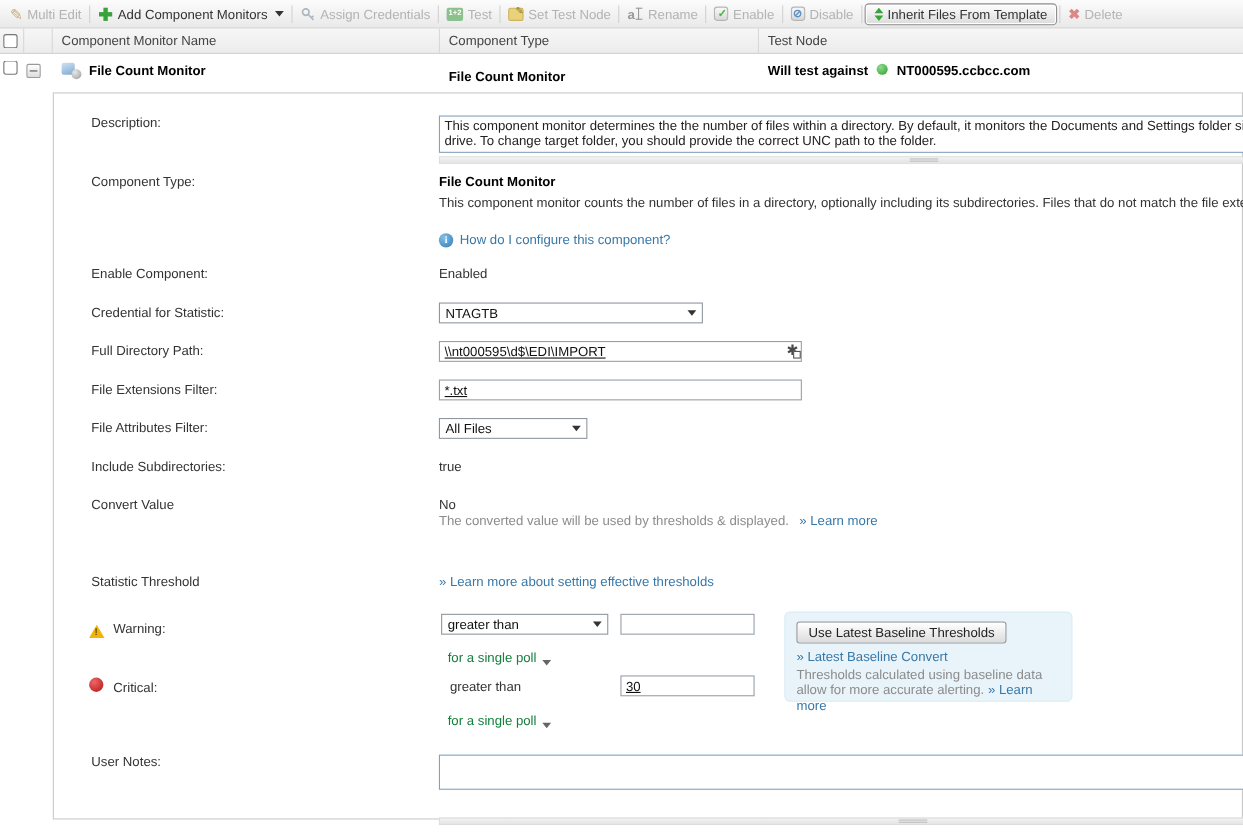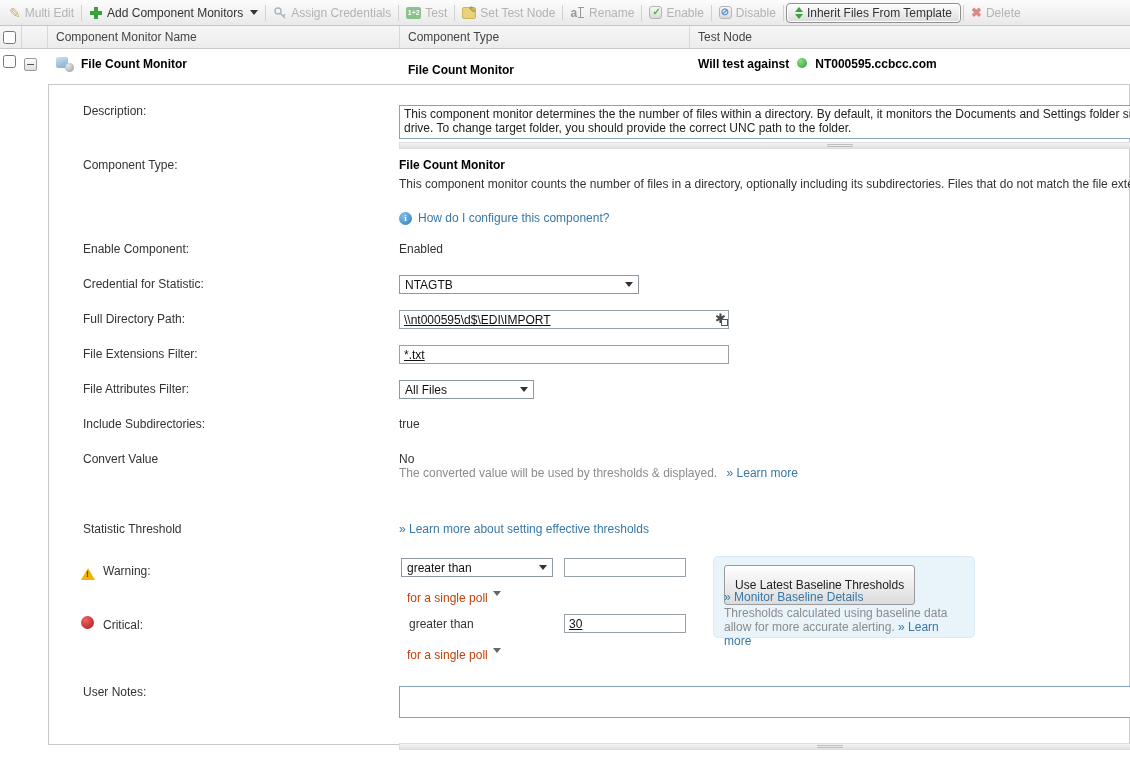--- a/index.html
+++ b/index.html
@@ -82,41 +82,41 @@
   textarea.ta { border:1px solid #86a2bd; font:12px "Liberation Sans",sans-serif; color:#222;
                 padding:1px 4px; resize:none; overflow:hidden; background:#fff; }
   .resize-bar { background:linear-gradient(#f3f3f3,#e3e3e3); border:1px solid #ddd; position:relative; cursor:ns-resize; }
   .resize-bar::after { content:""; position:absolute; left:50%; top:1px; width:26px; margin-left:-13px;
                        height:1px; background:#bdbdbd; box-shadow:0 2px 0 #bdbdbd; }
   input.txt { border:1px solid #98a0a8; height:19px; padding:0 4px; font:12px "Liberation Sans",sans-serif; color:#111; width:100%;text-decoration:underline; }
   .fake-select { display:flex; align-items:center; justify-content:space-between; border:1px solid #8f97a0;
                  background:#fff; height:19px; padding:0 5px; cursor:pointer; color:#111; }
   .sel-caret { width:0; height:0; border-left:4px solid transparent; border-right:4px solid transparent;
                border-top:5px solid #333; }
-  .poll { display:inline-flex; align-items:flex-start; gap:5px; cursor:pointer; color:#c2410c; }
+  .poll { display:inline-flex; align-items:flex-end; gap:5px; cursor:pointer; color:#15803d; }
   .poll .pcaret { width:0; height:0; border-left:4px solid transparent; border-right:4px solid transparent;
                   border-top:5px solid #666; }
 
   .info-icon { width:13px; height:13px; border-radius:50%; color:#fff; font-weight:bold; font-size:9px;
                font-family:"Liberation Serif",serif; display:inline-flex; align-items:center; justify-content:center;
                background:radial-gradient(circle at 35% 30%,#7fc0e8,#2f7cb5); flex:none; }
   .warn-icon { width:0; height:0; border-left:7px solid transparent; border-right:7px solid transparent;
                border-bottom:12px solid #f3b40a; position:relative; display:inline-block; }
   .warn-icon::after { content:"!"; position:absolute; left:-2px; top:1px; font-size:9px; font-weight:bold; color:#6b4e00; }
   .crit-icon { width:13px; height:13px; border-radius:50%; color:#fff; font-weight:bold; font-size:9px;
                display:inline-flex; align-items:center; justify-content:center;
                background:radial-gradient(circle at 35% 30%,#e66,#b11414); }
   .var-icon { position:absolute; right:3px; top:2px; color:#4a4a4a; font-size:13px; line-height:14px; cursor:pointer; }
   .var-icon::before { content:"\2731"; }
   .var-icon::after { content:""; position:absolute; right:-2px; bottom:0; width:5px; height:5px;
                      border:1px solid #555; background:#fff; }
 
   .baseline-box { background:#e8f3fa; border:1px solid #d9ebf6; border-radius:5px; }
   .bl-button { border:1px solid #9a9a9a; border-radius:3px; background:linear-gradient(#fff,#dcdcdc);
-               font:12px "Liberation Sans",sans-serif; color:#222; padding:12px 10px; cursor:pointer; }
+               font:12px "Liberation Sans",sans-serif; color:#222; padding:2px 10px; cursor:pointer; }
 </style>
 </head>
 <body>
 
 <div class="page">
 
   <div class="toolbar">
     <div class="tb-item disabled">
       <span class="i-pencil"></span>
       <span>Multi Edit</span>
@@ -276,21 +276,21 @@
     </div>
     <input class="abs txt" type="text" style="left: 515px; top: 473px; width: 122px;" value="">
     <div class="abs poll" style="left:358px; top:506px">
       <span>for a single poll</span>
       <span class="pcaret"></span>
     </div>
 
     
     <div class="abs baseline-box" style="left:664px; top:471px; width:262px; height:82px">
       <button class="abs bl-button" style="left:10px; top:8px">Use Latest Baseline Thresholds</button>
-      <div class="abs lnk" style="left:10px; top:33px">» Monitor Baseline Details</div>
+      <div class="abs lnk" style="left:10px; top:33px">» Latest Baseline Convert</div>
       <div class="abs" style="left:10px; top:49px; width:242px; line-height:14px">
         <span class="gray">Thresholds calculated using baseline data allow for more accurate alerting.</span>
         <span class="lnk">» Learn more</span>
       </div>
     </div>
 
     
     <span class="abs crit-icon" style="left:32px; top:531px"></span>
     <div class="abs flabel" style="left:54px; top:533px">Critical:</div>
     <div class="abs" style="left:360px; top:532px">greater than</div>

